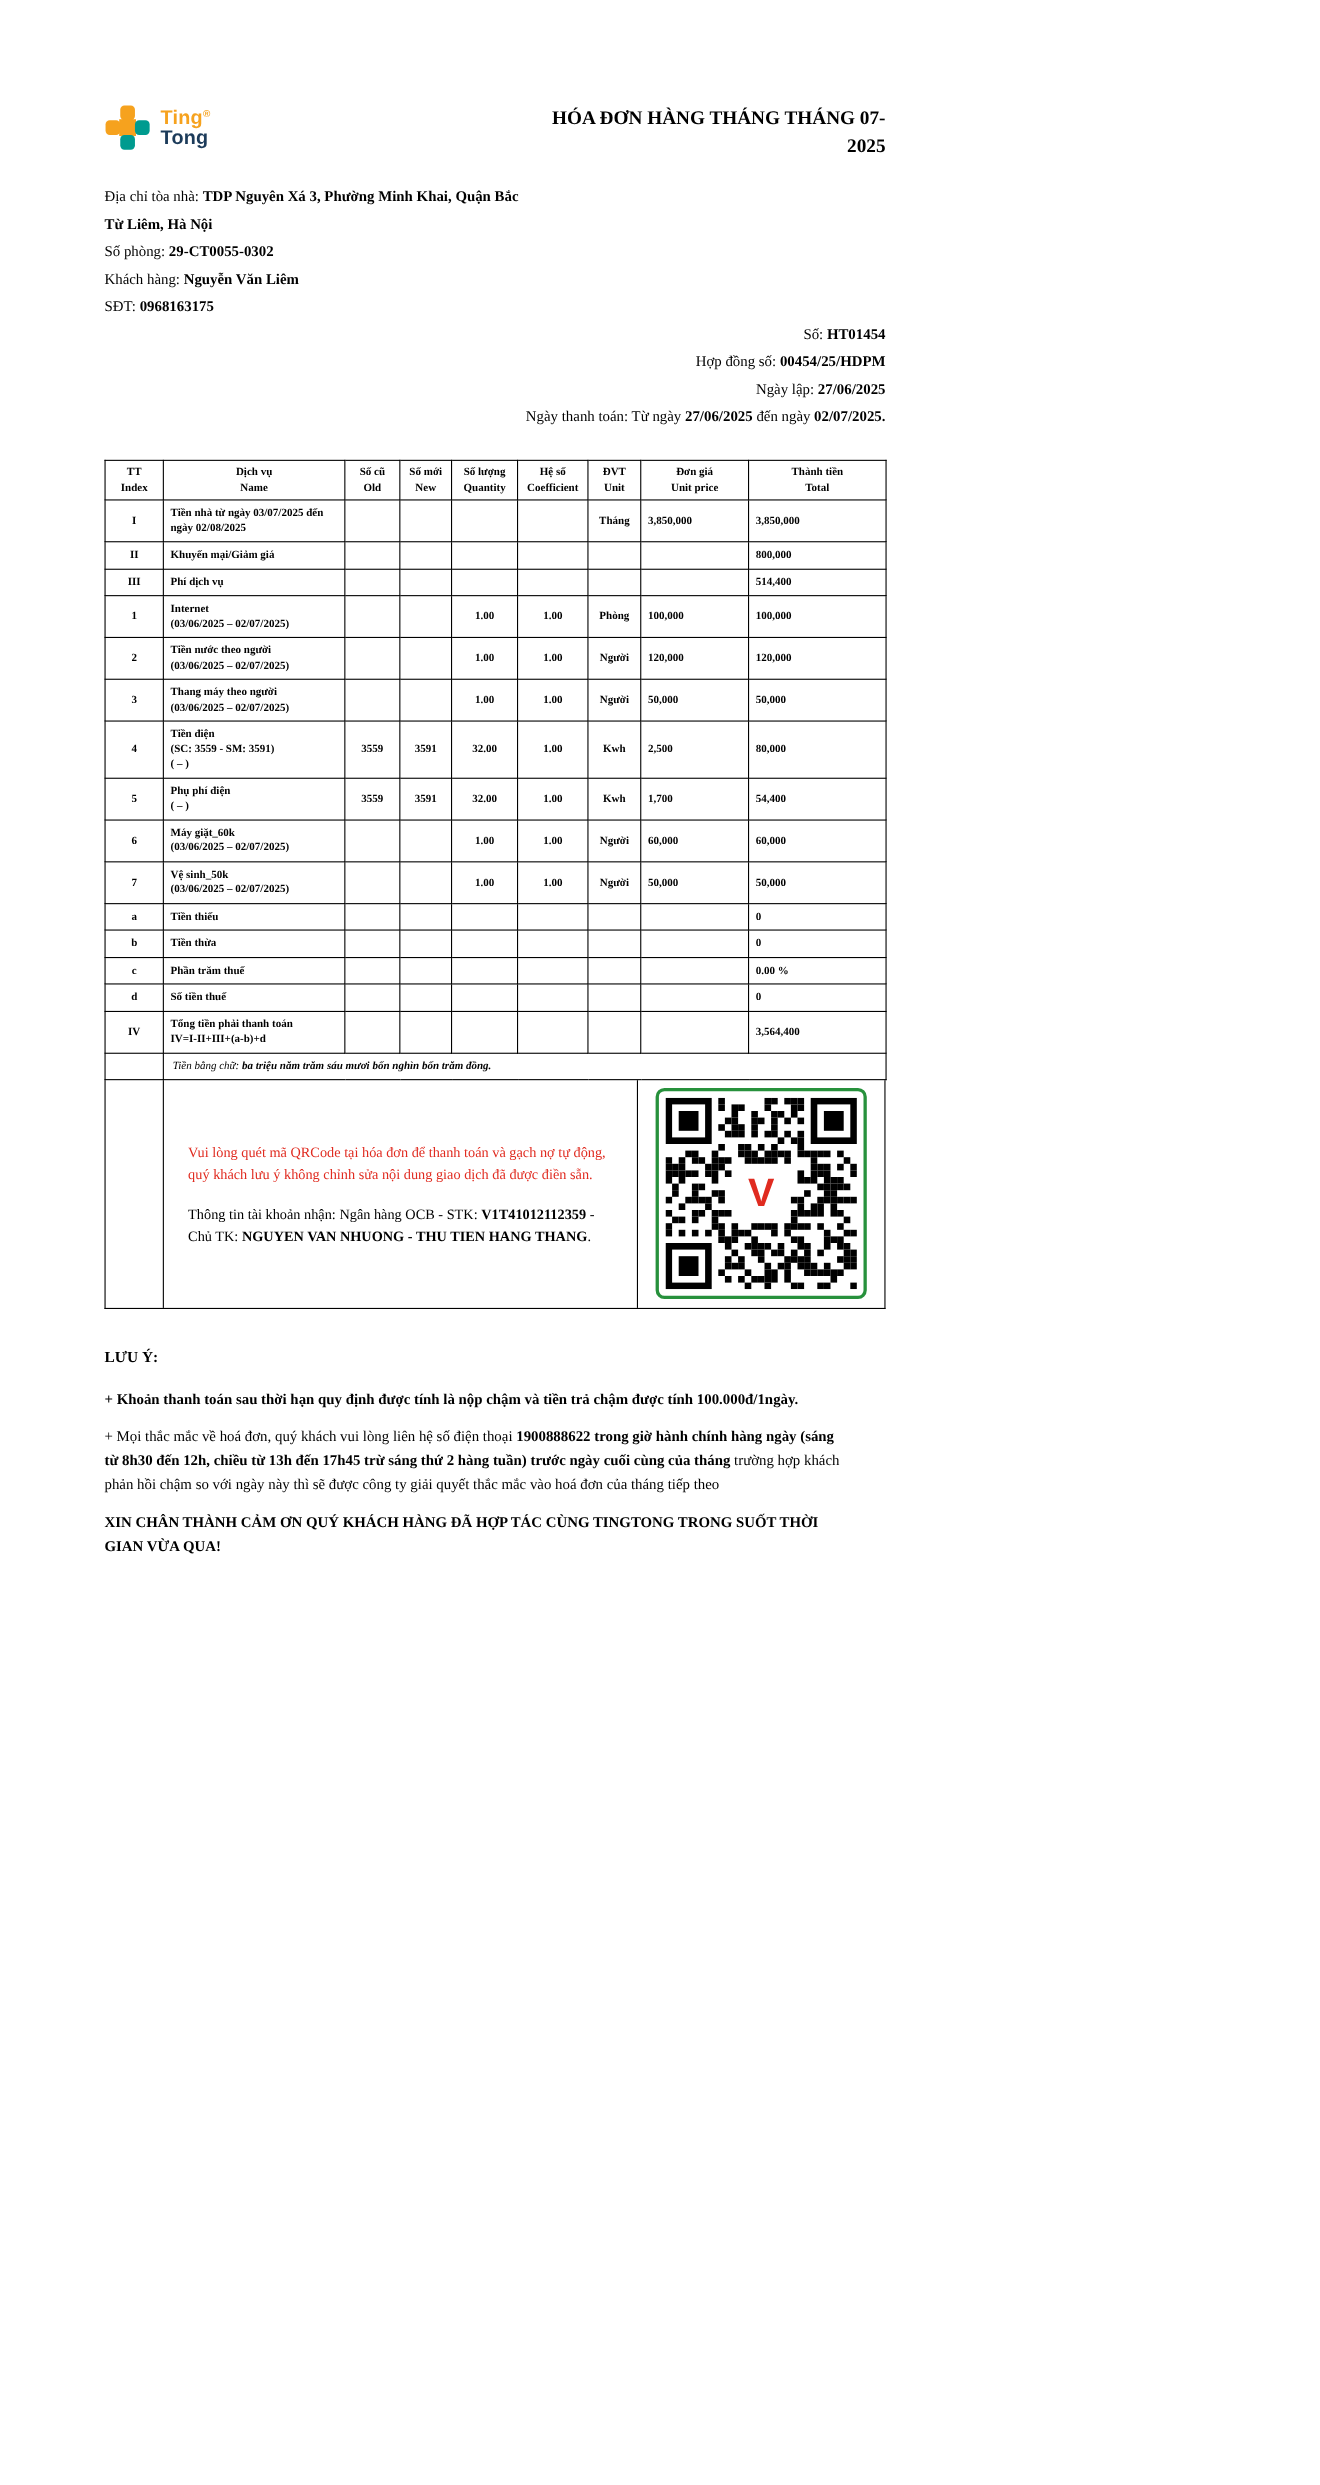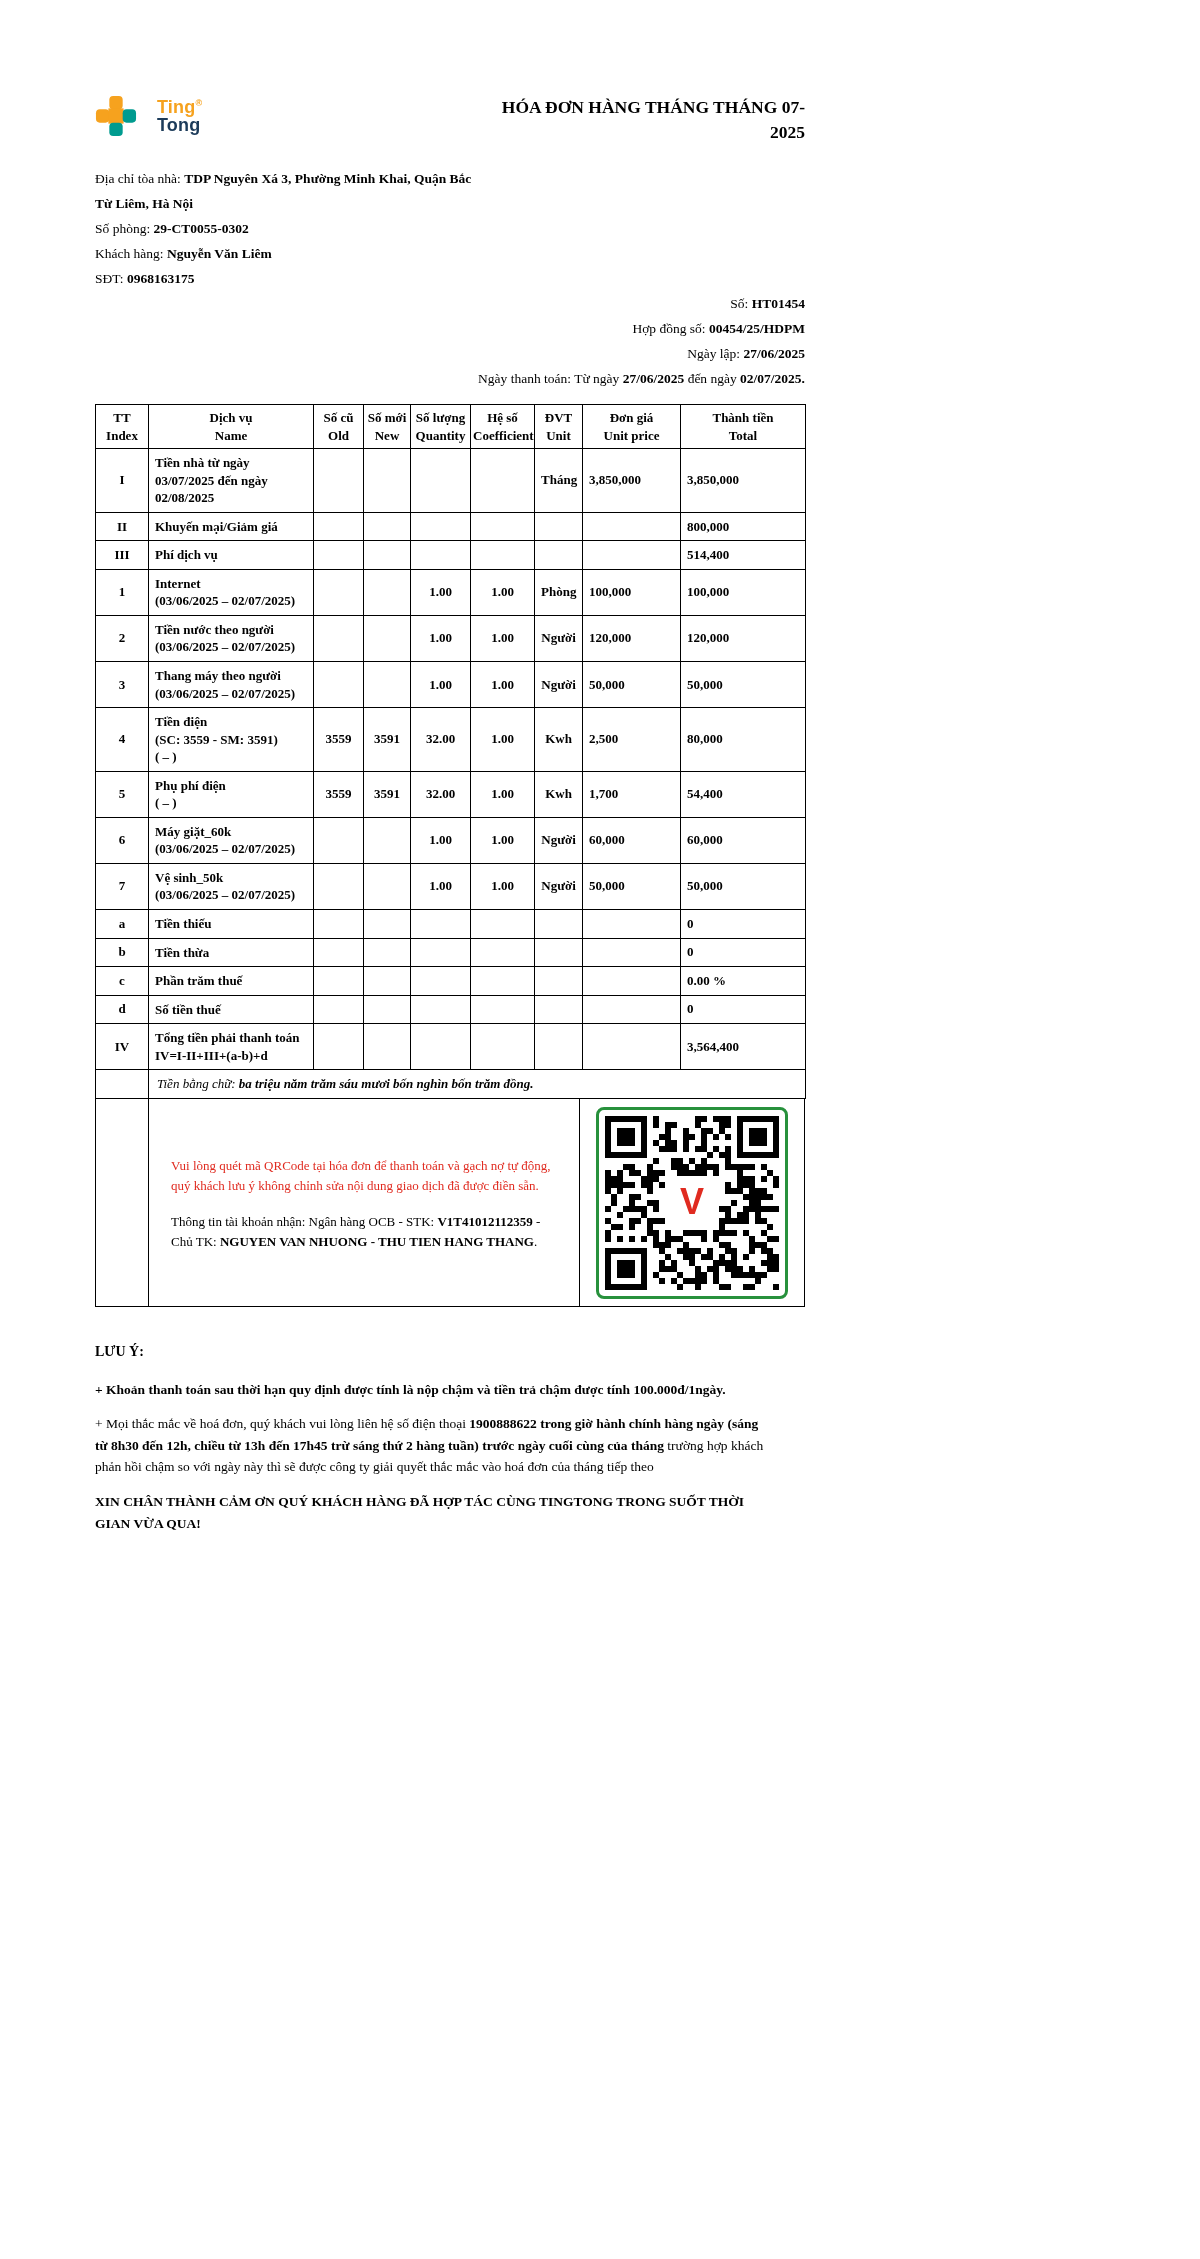--- a/index.html
+++ b/index.html
@@ -6,38 +6,38 @@
   html,body { background:#ffffff; }
   body {
     width:1200px; min-height:2259px;
     font-family:"Liberation Serif", serif;
     color:#000;
   }
   .page { padding:95px 0 120px 95px; }
 
   
   .header { width:710px; display:flex; justify-content:space-between; align-items:flex-start; }
-  .logo { display:flex; align-items:center; gap:20px; }
+  .logo { display:flex; align-items:center; gap:9px; }
   .logo-icon { width:42px; height:42px; }
   .lg-o { fill:var(--brand-orange); }
   .lg-t { fill:var(--brand-teal); }
   .logo-text { font-family:"Liberation Sans", sans-serif; font-weight:bold; font-size:18px; line-height:1.02; letter-spacing:.2px; }
   .logo-ting { color:var(--brand-orange); }
   .logo-tong { color:var(--brand-teal-dark); }
   .reg { font-size:9px; vertical-align:super; }
   .doc-title { width:322px; text-align:right; font-weight:bold; font-size:17.5px; line-height:1.4; }
 
   
   .info { width:710px; display:flex; margin-top:22px; font-size:13.5px; line-height:25px;flex-direction:column; }
   .info-left { width:378px; }
   .info-right { flex:1; text-align:right; }
   .info-right .info-line { white-space:nowrap; }
 
   
-  .inv-table { width:710px; border-collapse:collapse; margin-top:13px; font-size:13px; table-layout:fixed; }
+  .inv-table { width:710px; border-collapse:collapse; margin-top:27px; font-size:10px; table-layout:fixed; }
   .inv-table th, .inv-table td { border:1px solid #000; padding:5px 6px; vertical-align:middle; font-weight:bold; }
   .inv-table th { text-align:center; padding:4px 2px; }
   .inv-table th div { line-height:1.35; }
   .c-idx { text-align:center; }
   .c-name { text-align:left; white-space:pre-line; line-height:1.35; }
   .c-center { text-align:center; }
   .c-right { padding-right:8px !important; }
   .inv-table td.words { font-weight:normal; font-style:italic; padding:6px 8px; }
   .inv-table td.words b { font-weight:bold; }
 

